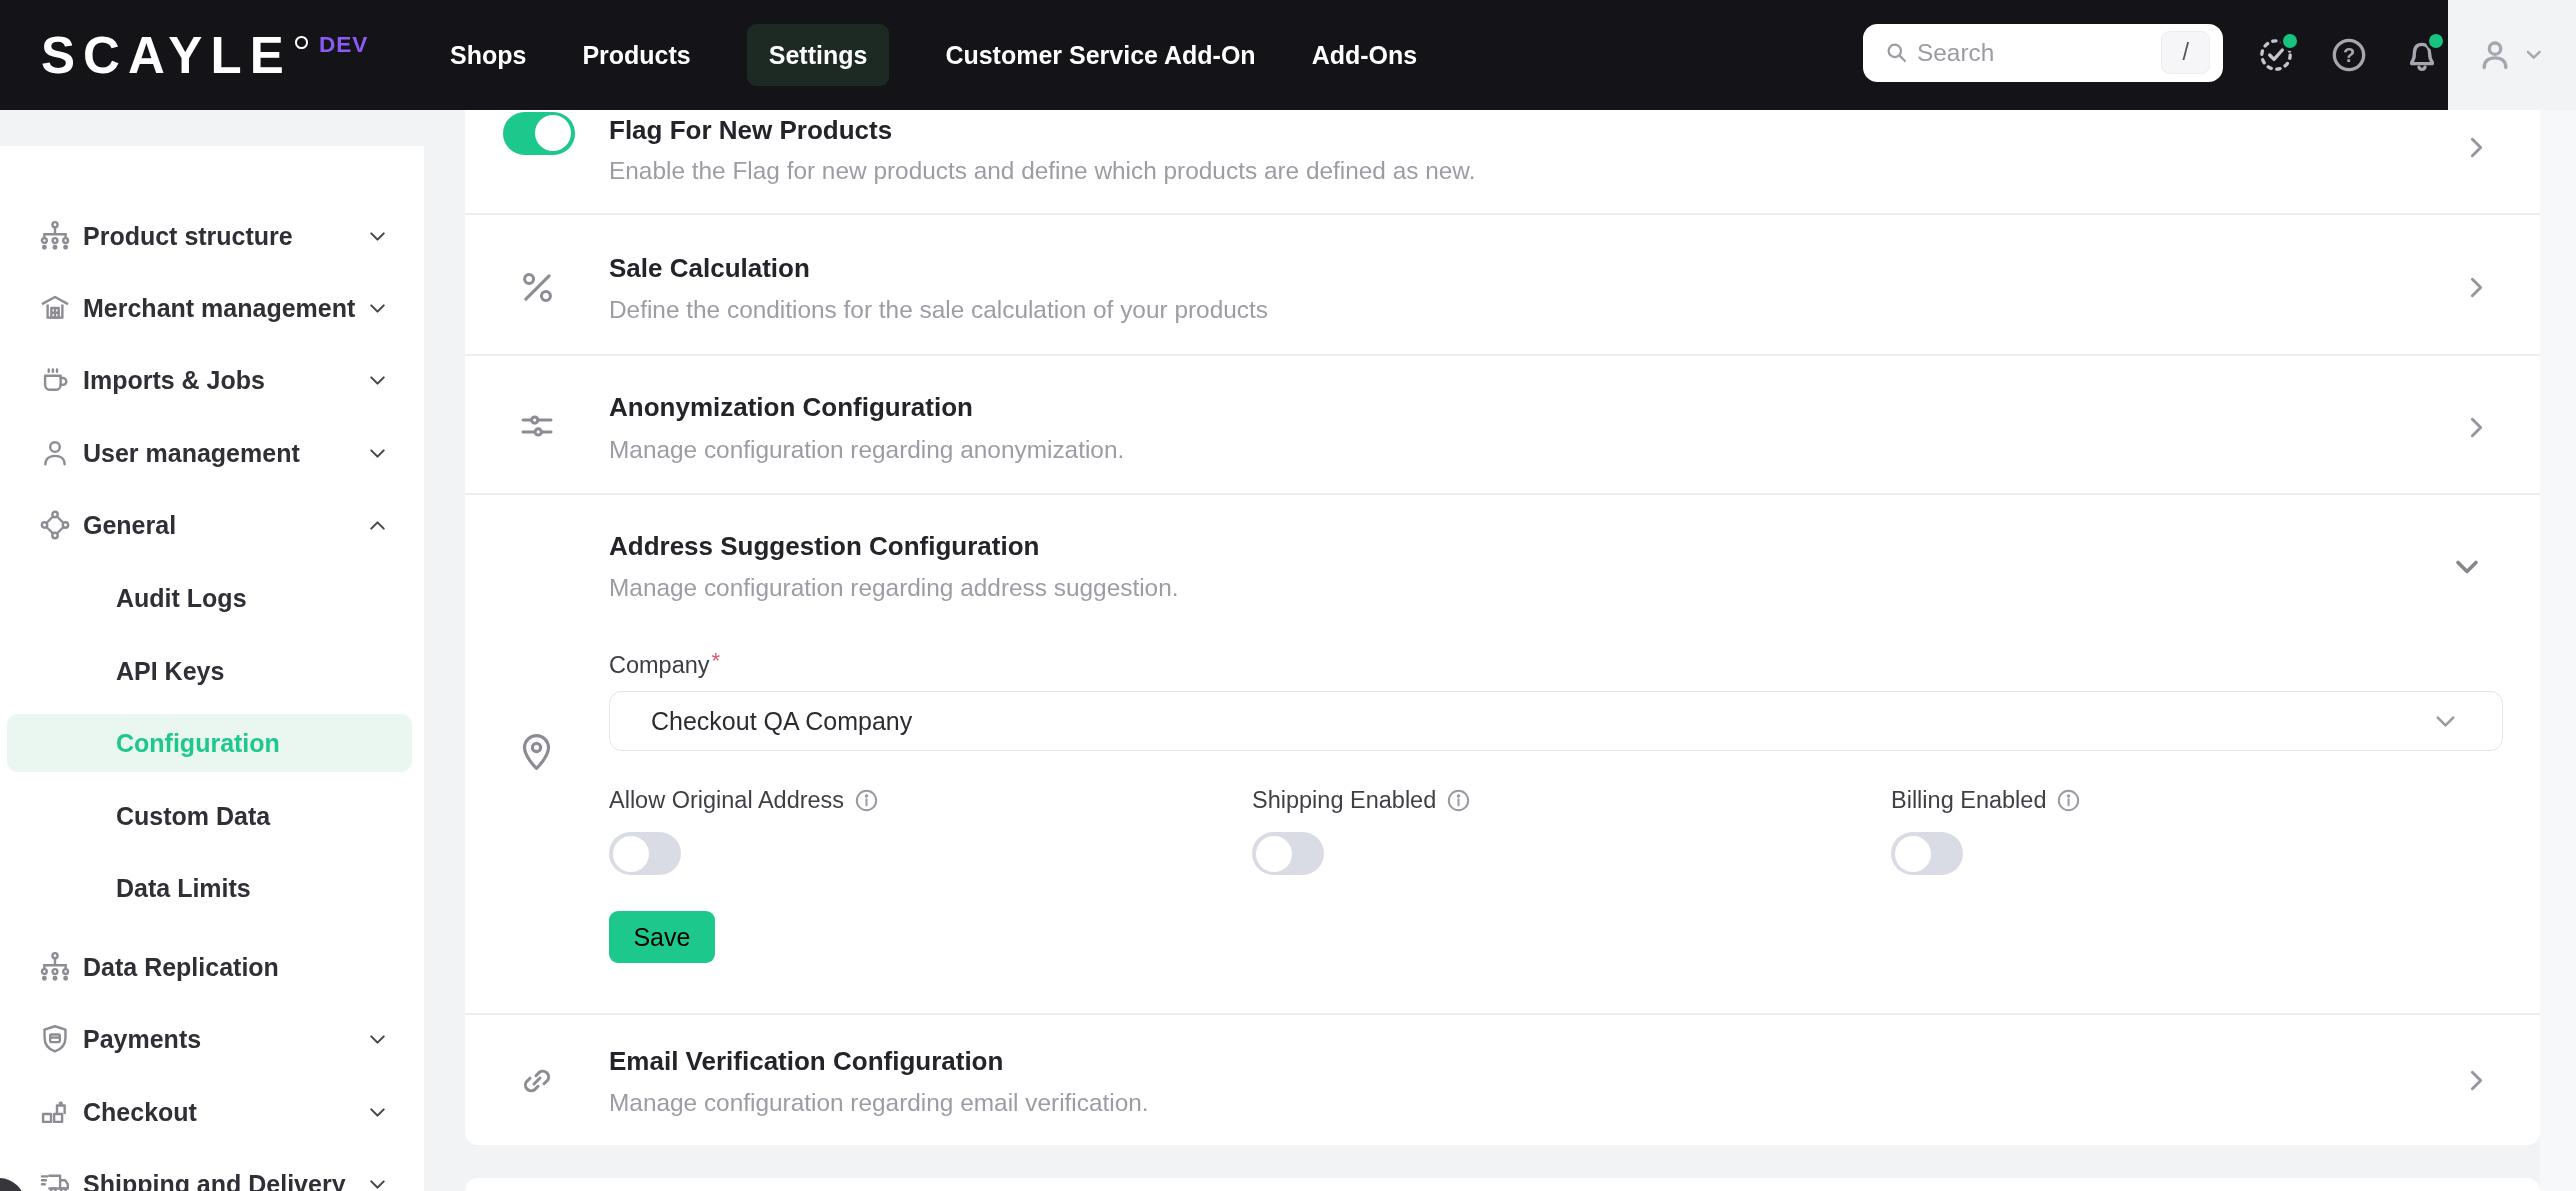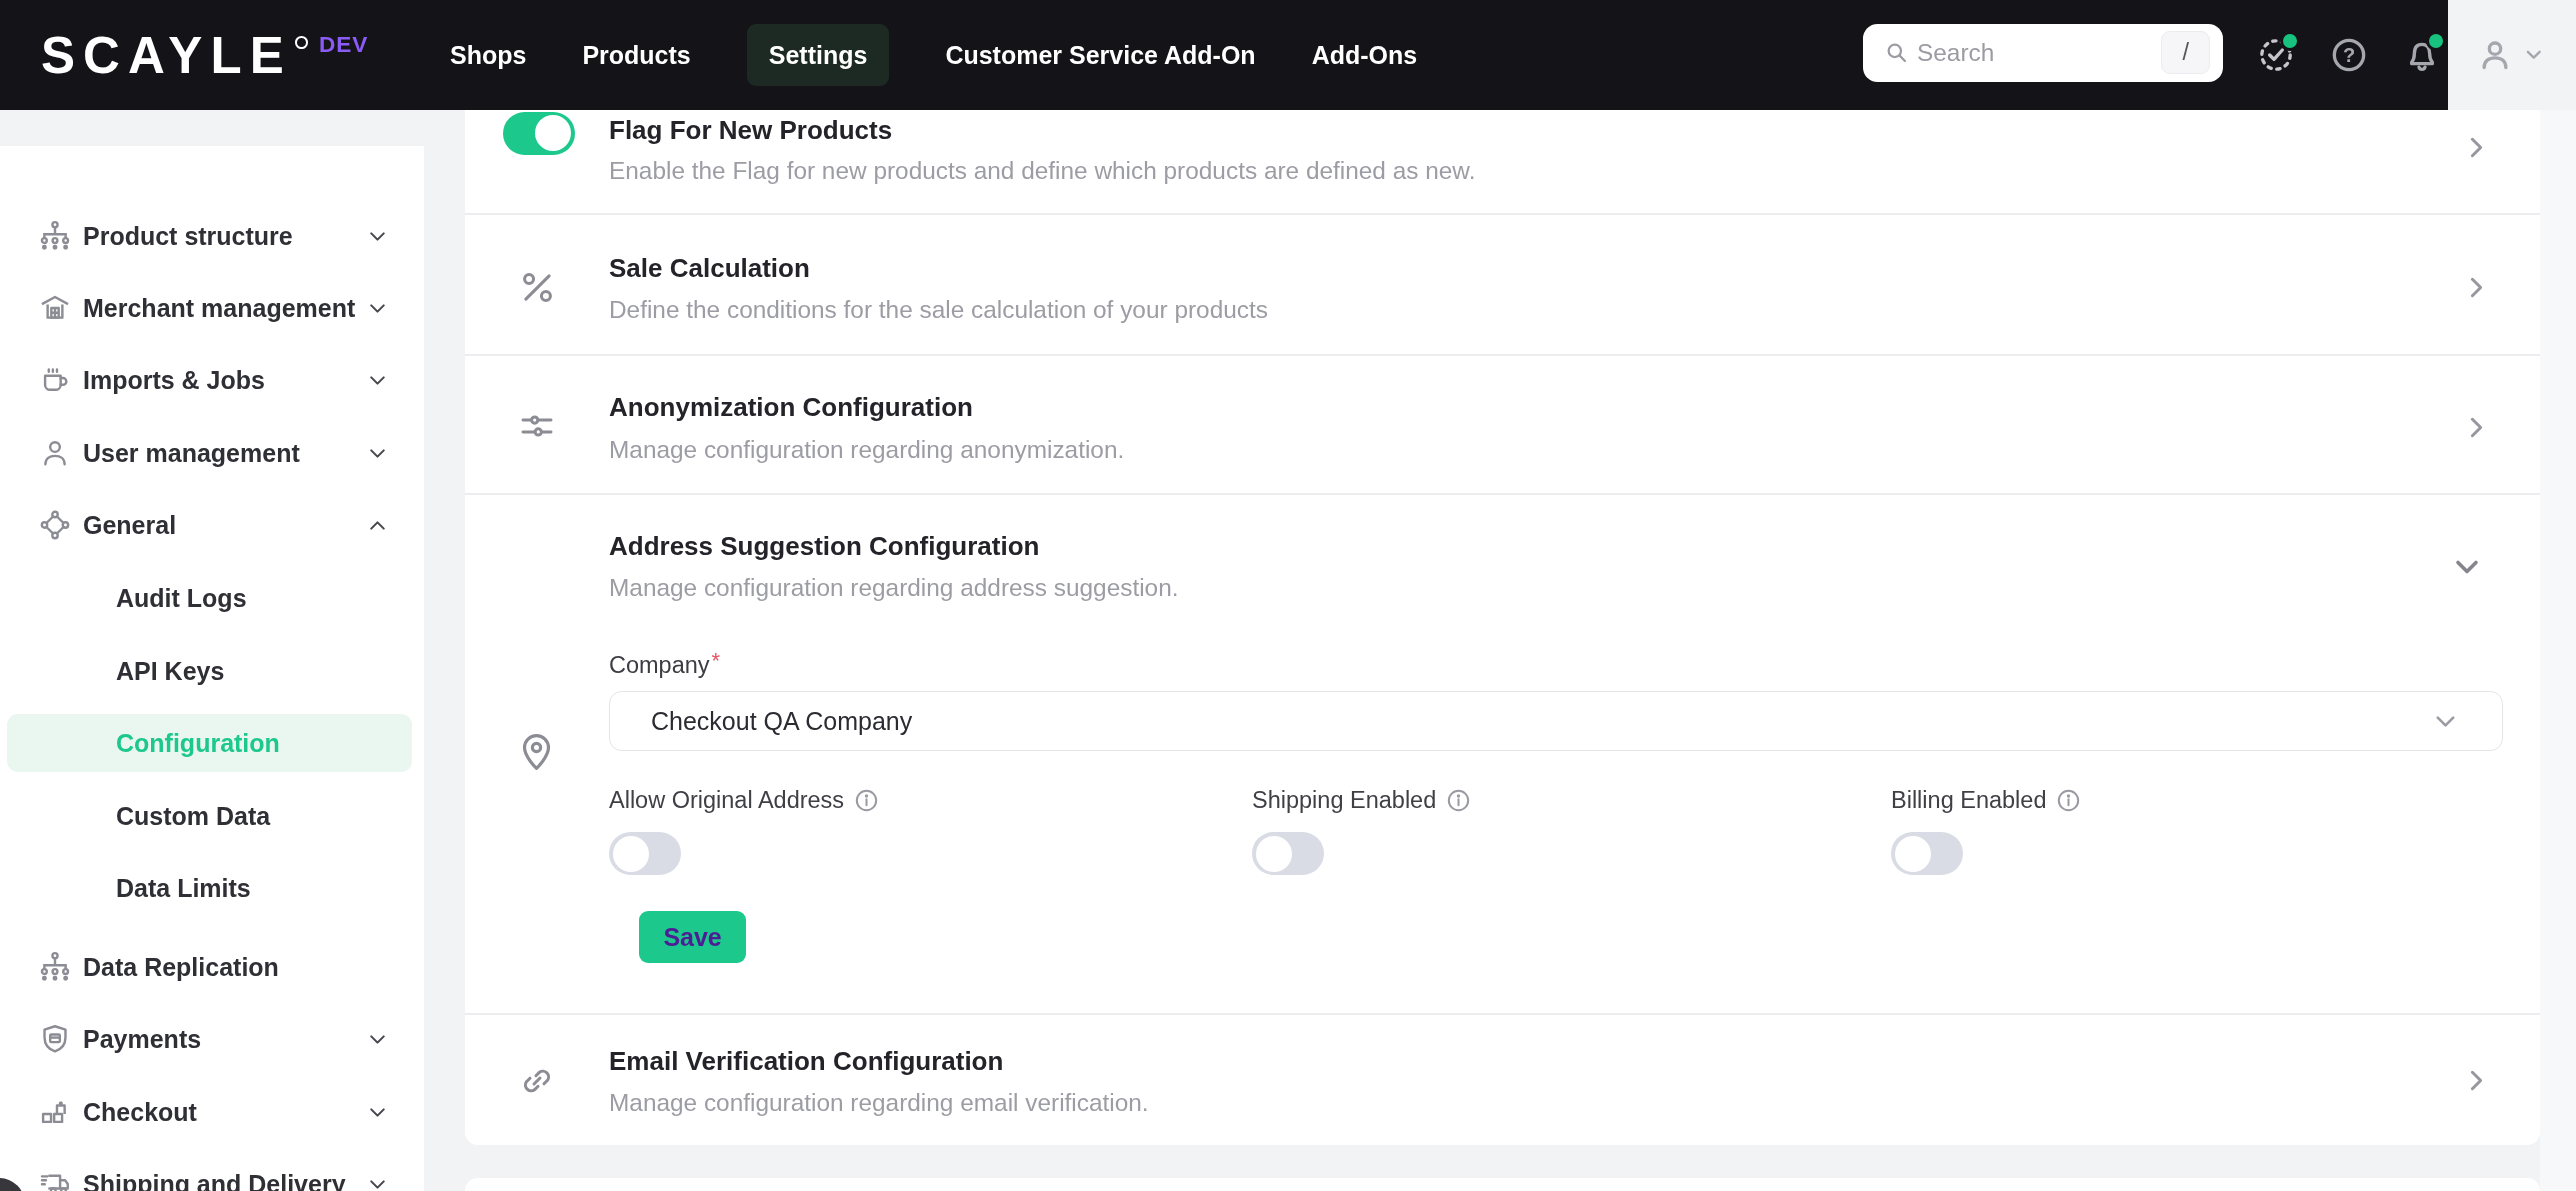--- a/index.html
+++ b/index.html
@@ -67,21 +67,21 @@
   .toggle.off .knob{left:3.6px;}
 
   .field-label{position:absolute;left:144px;top:538px;font-size:23.5px;color:#3c3c43;}
   .req{color:var(--red);font-size:22px;vertical-align:5.4px;margin-left:1.8px;}
   .select{position:absolute;left:144px;top:581px;width:1894px;height:60px;background:#fff;border:1.8px solid #e4e5e9;border-radius:12.7px;display:flex;align-items:center;padding:0 41px;cursor:pointer;}
   .select-value{font-size:25px;color:#2b2b31;flex:1;}
   .select .sel-chev{width:31px;height:31px;color:#9b9ba3;}
 
   .tg-label{position:absolute;top:677px;font-size:23.5px;color:#3f3f46;display:flex;align-items:center;gap:9px;white-space:nowrap;}
   .tg-label svg{width:27px;height:27px;color:#9a9aa2;}
-  .save-btn{position:absolute;left:144px;top:801px;height:52px;padding:0 24.4px;background:var(--accent);border:none;border-radius:9px;color:#4c1d95;font-family:"Liberation Sans",sans-serif;font-size:25px;font-weight:700;cursor:pointer;margin-left:30px;}
+  .save-btn{position:absolute;left:144px;top:801px;height:52px;padding:0 24.4px;background:var(--accent);border:none;border-radius:9px;color:#000000;font-family:"Liberation Sans",sans-serif;font-size:25px;font-weight:400;cursor:pointer;}
 
   .corner-bubble{position:absolute;left:-27px;top:1178px;width:52px;height:52px;border-radius:50%;background:#36363b;z-index:40;}
 </style>
 </head>
 <body>
 
 <header class="topbar">
   <div class="logo-wrap">
     <span class="logo-text">SCAYLE</span>
     <span class="logo-ring"></span>

